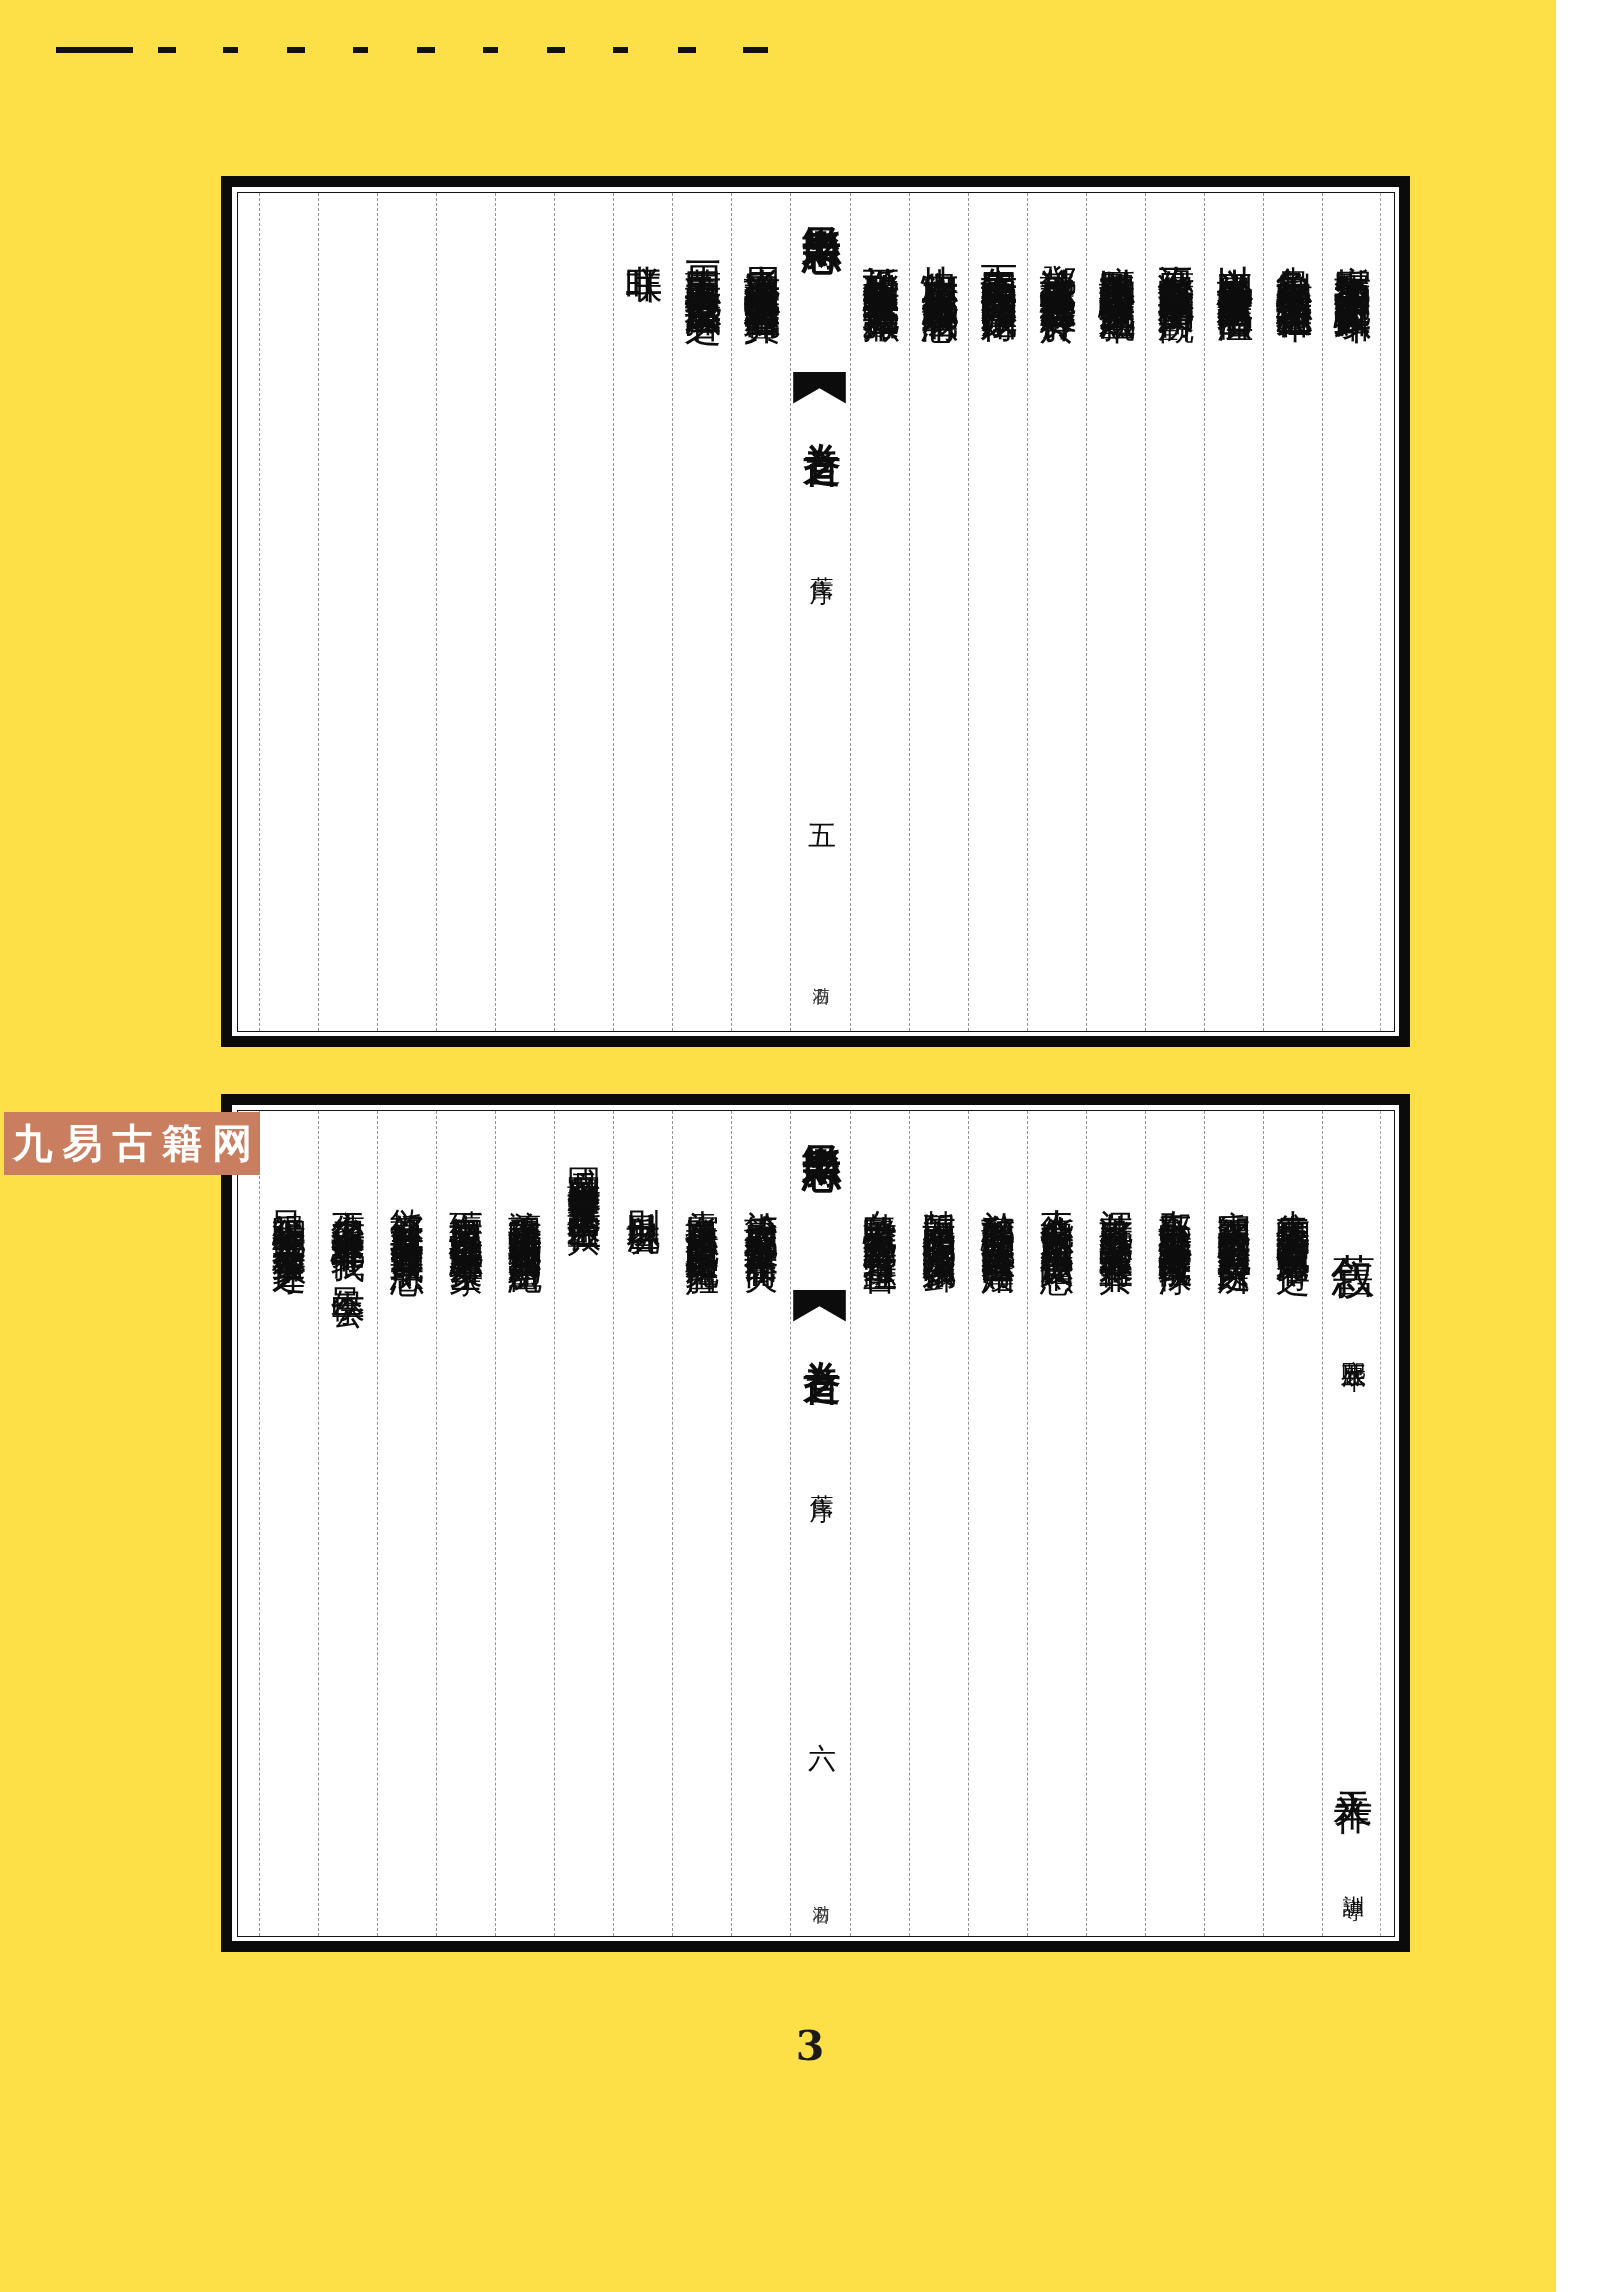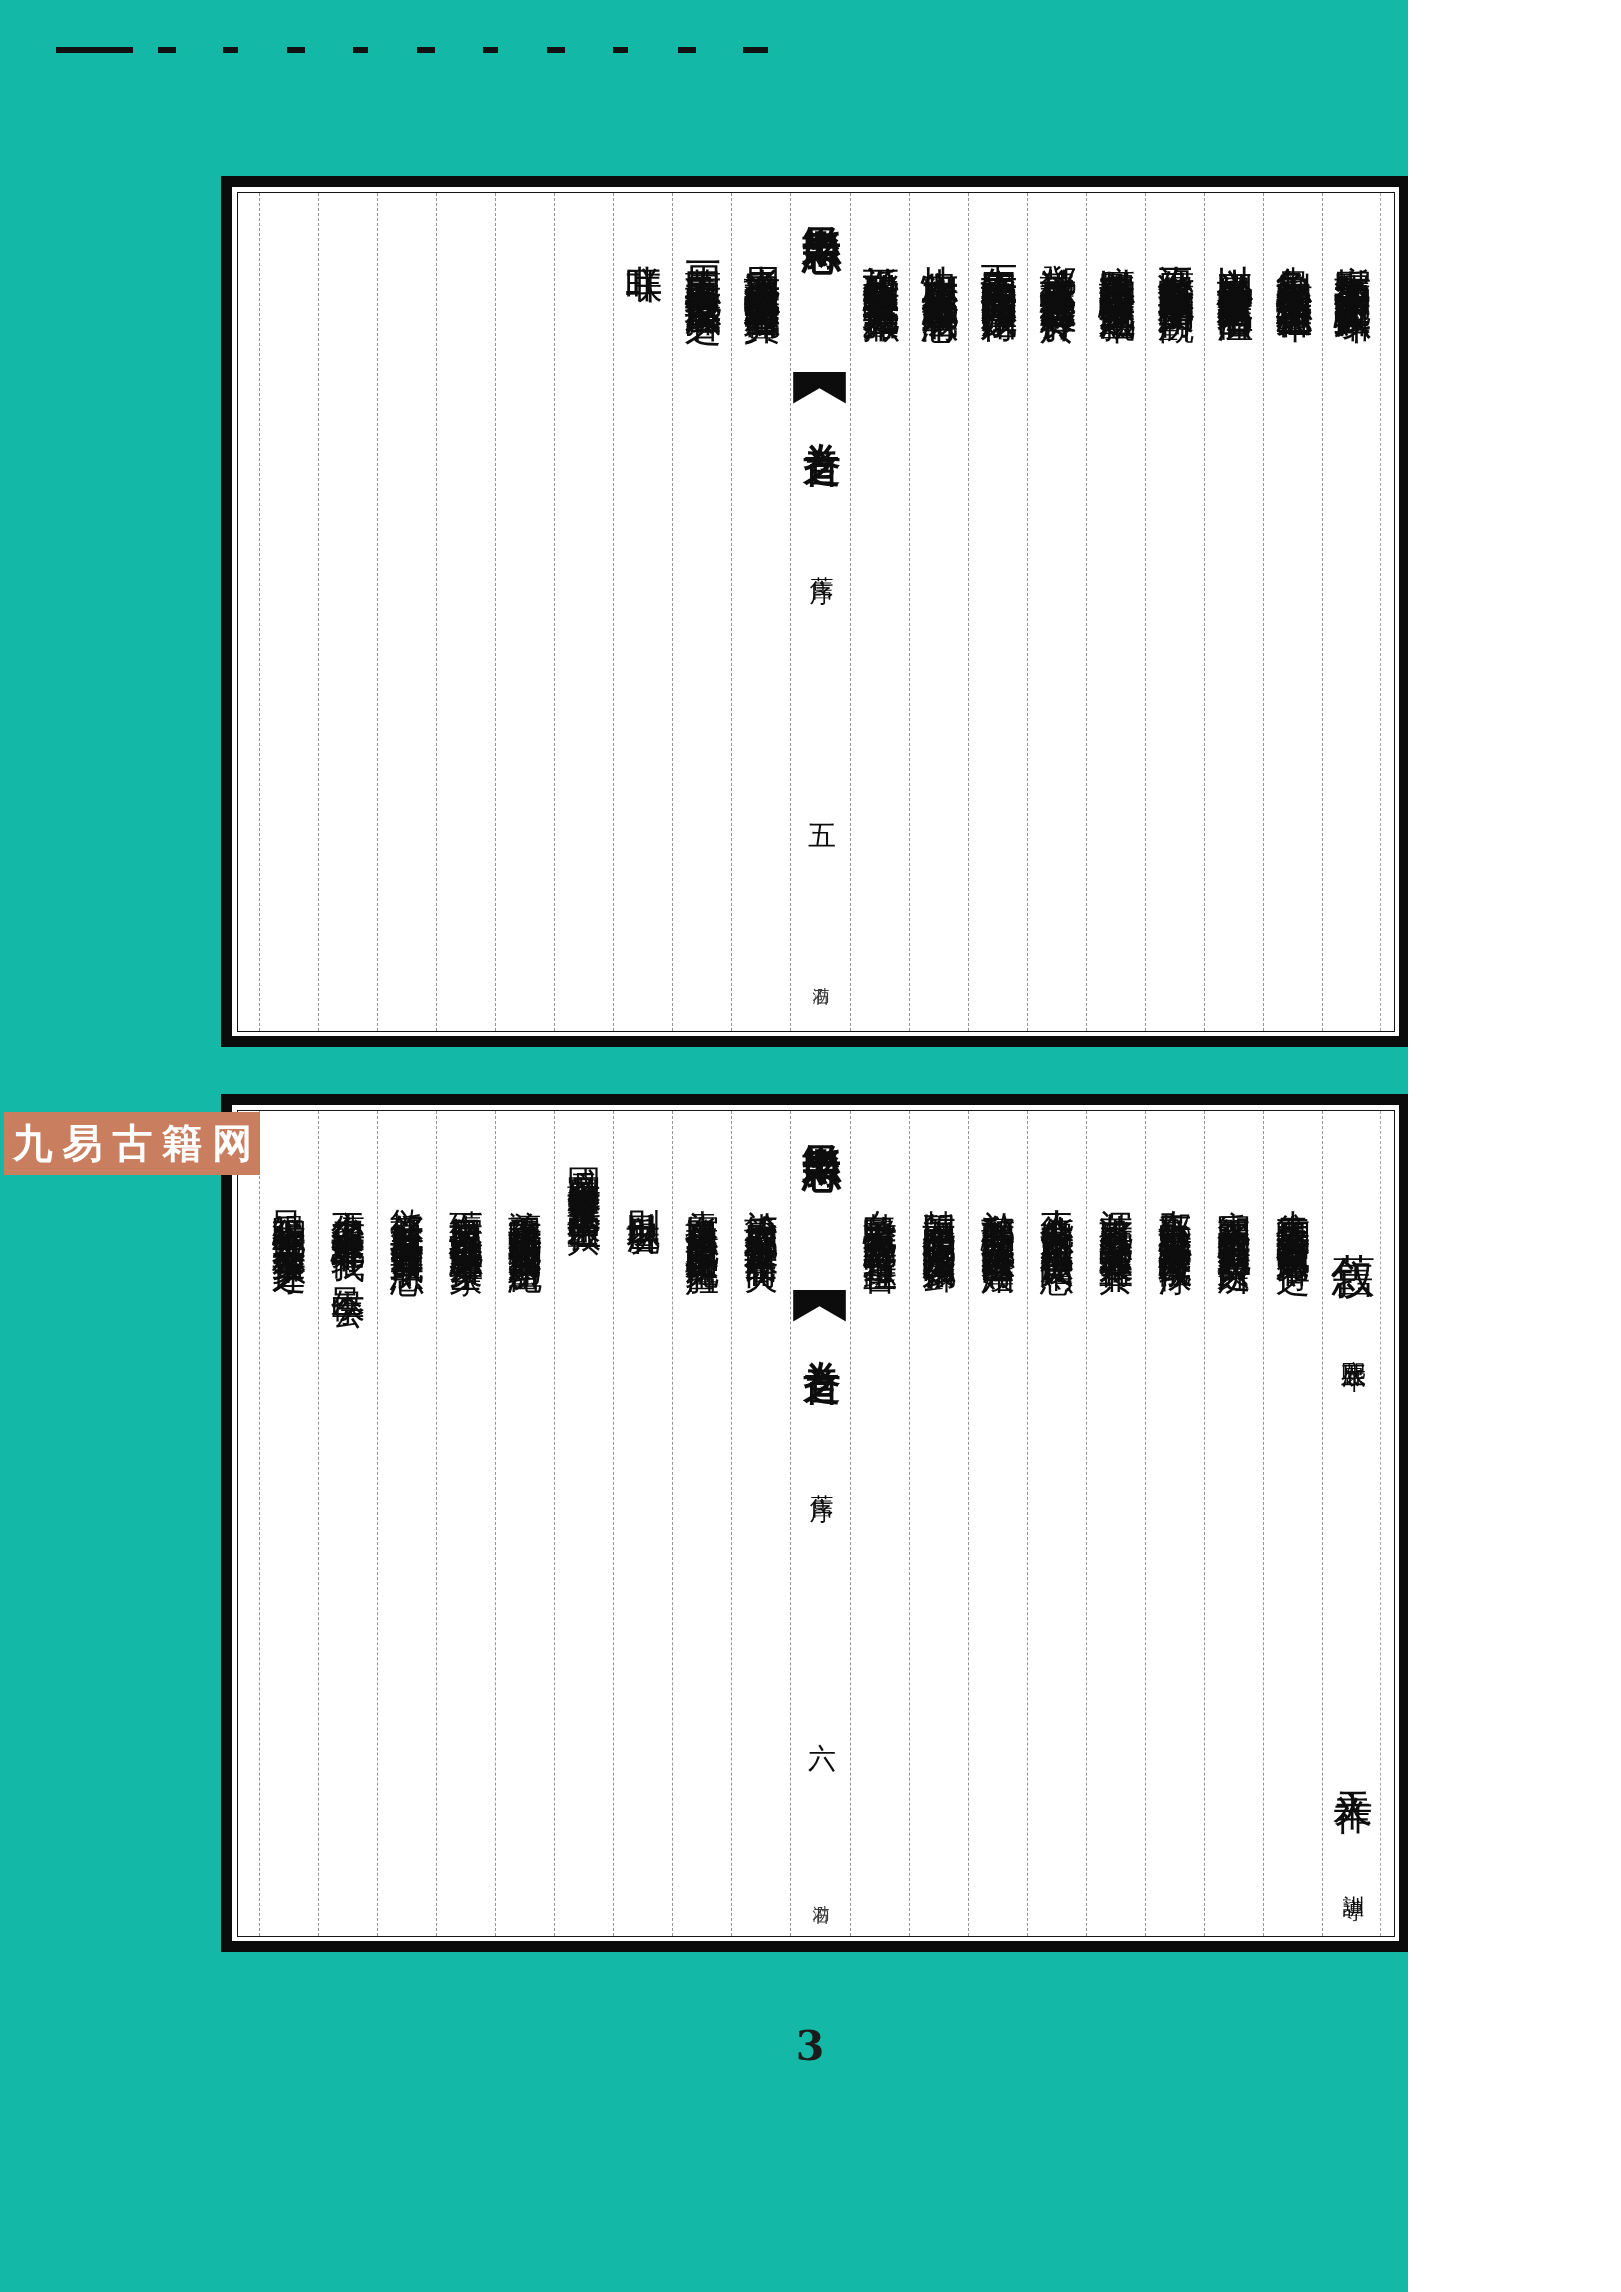--- a/index.html
+++ b/index.html
@@ -1,16 +1,16 @@
 <!DOCTYPE html>
 <html style="font-size:14.3px"><head>
 <meta charset="utf-8">
 <style>
   html,body{margin:0;padding:0;background:#ffffff;}
-  .page{position:relative;width:1408px;height:2293px;background:#14b8a6;overflow:hidden;
+  .page{position:relative;width:1556px;height:2293px;background:#fde047;overflow:hidden;
         font-family:"DejaVu Sans",sans-serif;color:#0d0d0d;}
   
   .bmark{position:absolute;height:6.3px;background:#111;}
   
   .leaf{position:absolute;left:221px;width:1189px;border:11.6px solid #0b0b0b;box-sizing:border-box;background:#fff;}
   #leaf-0{top:176px;height:871px;}
   #leaf-1{top:1094px;height:858px;}
   .inner{position:absolute;inset:4.5px;border:1.8px solid #151515;}
   .cols{position:absolute;inset:0;}
   .col{position:absolute;top:0;bottom:0;width:59px;box-sizing:border-box;

